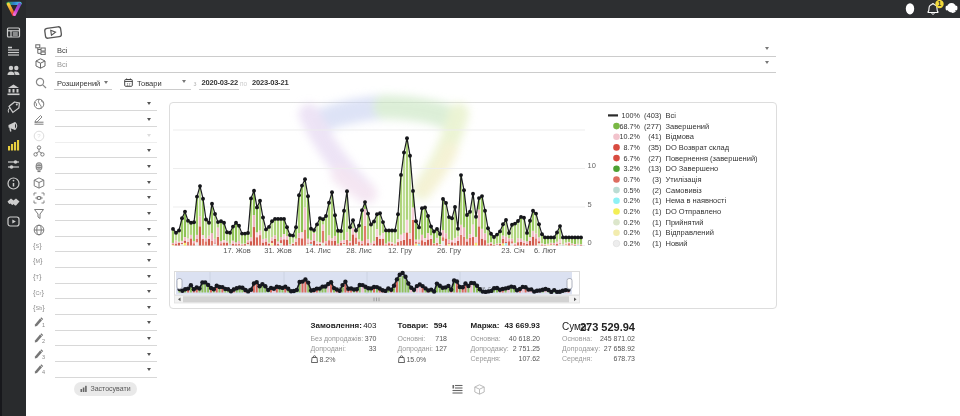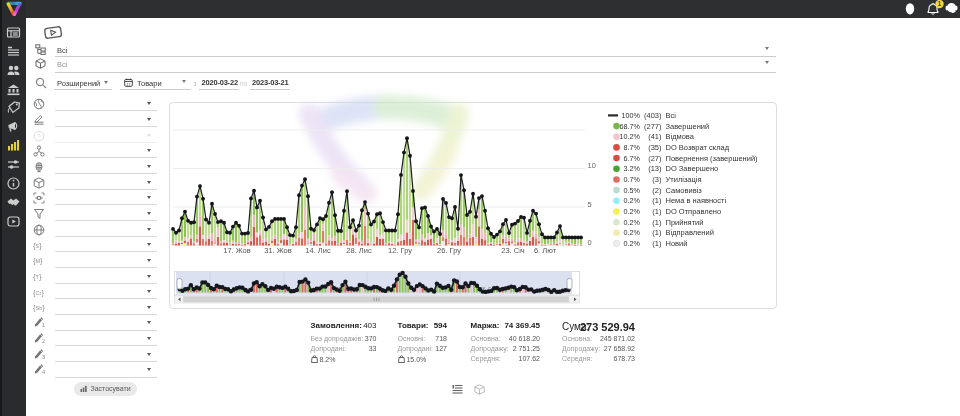--- a/index.html
+++ b/index.html
@@ -1240,21 +1240,21 @@
 <div class="t" style="right:513.0px;top:320.5px;font-size:8px;font-weight:bold;color:#222">594</div>
 <div class="t" style="left:397.5px;top:334.5px;font-size:7px;color:#999">Основні:</div>
 <div class="t" style="right:513.0px;top:334.5px;font-size:7px;color:#555">718</div>
 <div class="t" style="left:397.5px;top:344.5px;font-size:7px;color:#999">Допродані:</div>
 <div class="t" style="right:513.0px;top:344.5px;font-size:7px;color:#555">127</div>
 <div class="t" style="left:397.5px;top:354.5px;font-size:7px;color:#999"><svg width="7" height="8" viewBox="0 0 7 8" style="display:inline-block;vertical-align:-1px" fill="none" stroke="#555" stroke-width="0.9">
       <path d="M1,2.5 L6,2.5 L6.5,7.5 L0.5,7.5 Z"></path>
       <path d="M2.2,2.5 Q2.2,0.7 3.5,0.7 Q4.8,0.7 4.8,2.5"></path>
     </svg> <span style="color:#555">15.0%</span></div>
 <div class="t" style="left:470.5px;top:320.5px;font-size:8px;font-weight:bold;color:#222">Маржа:</div>
-<div class="t" style="right:420.0px;top:320.5px;font-size:8px;font-weight:bold;color:#222">74 369.45</div>
+<div class="t" style="right:420.0px;top:320.5px;font-size:8px;font-weight:bold;color:#222">43 669.93</div>
 <div class="t" style="left:470.5px;top:334.5px;font-size:7px;color:#999">Основна:</div>
 <div class="t" style="right:420.0px;top:334.5px;font-size:7px;color:#555">40 618.20</div>
 <div class="t" style="left:470.5px;top:344.5px;font-size:7px;color:#999">Допродажу:</div>
 <div class="t" style="right:420.0px;top:344.5px;font-size:7px;color:#555">2 751.25</div>
 <div class="t" style="left:470.5px;top:354.5px;font-size:7px;color:#999">Середня:</div>
 <div class="t" style="right:420.0px;top:354.5px;font-size:7px;color:#555">107.62</div>
 <div class="t" style="left:562.0px;top:320.5px;font-size:10px;font-weight:normal;color:#222">Сума:</div>
 <div class="t" style="right:325.0px;top:320.5px;font-size:11px;font-weight:bold;color:#222">273 529.94</div>
 <div class="t" style="left:562.0px;top:334.5px;font-size:7px;color:#999">Основна:</div>
 <div class="t" style="right:325.0px;top:334.5px;font-size:7px;color:#555">245 871.02</div>

